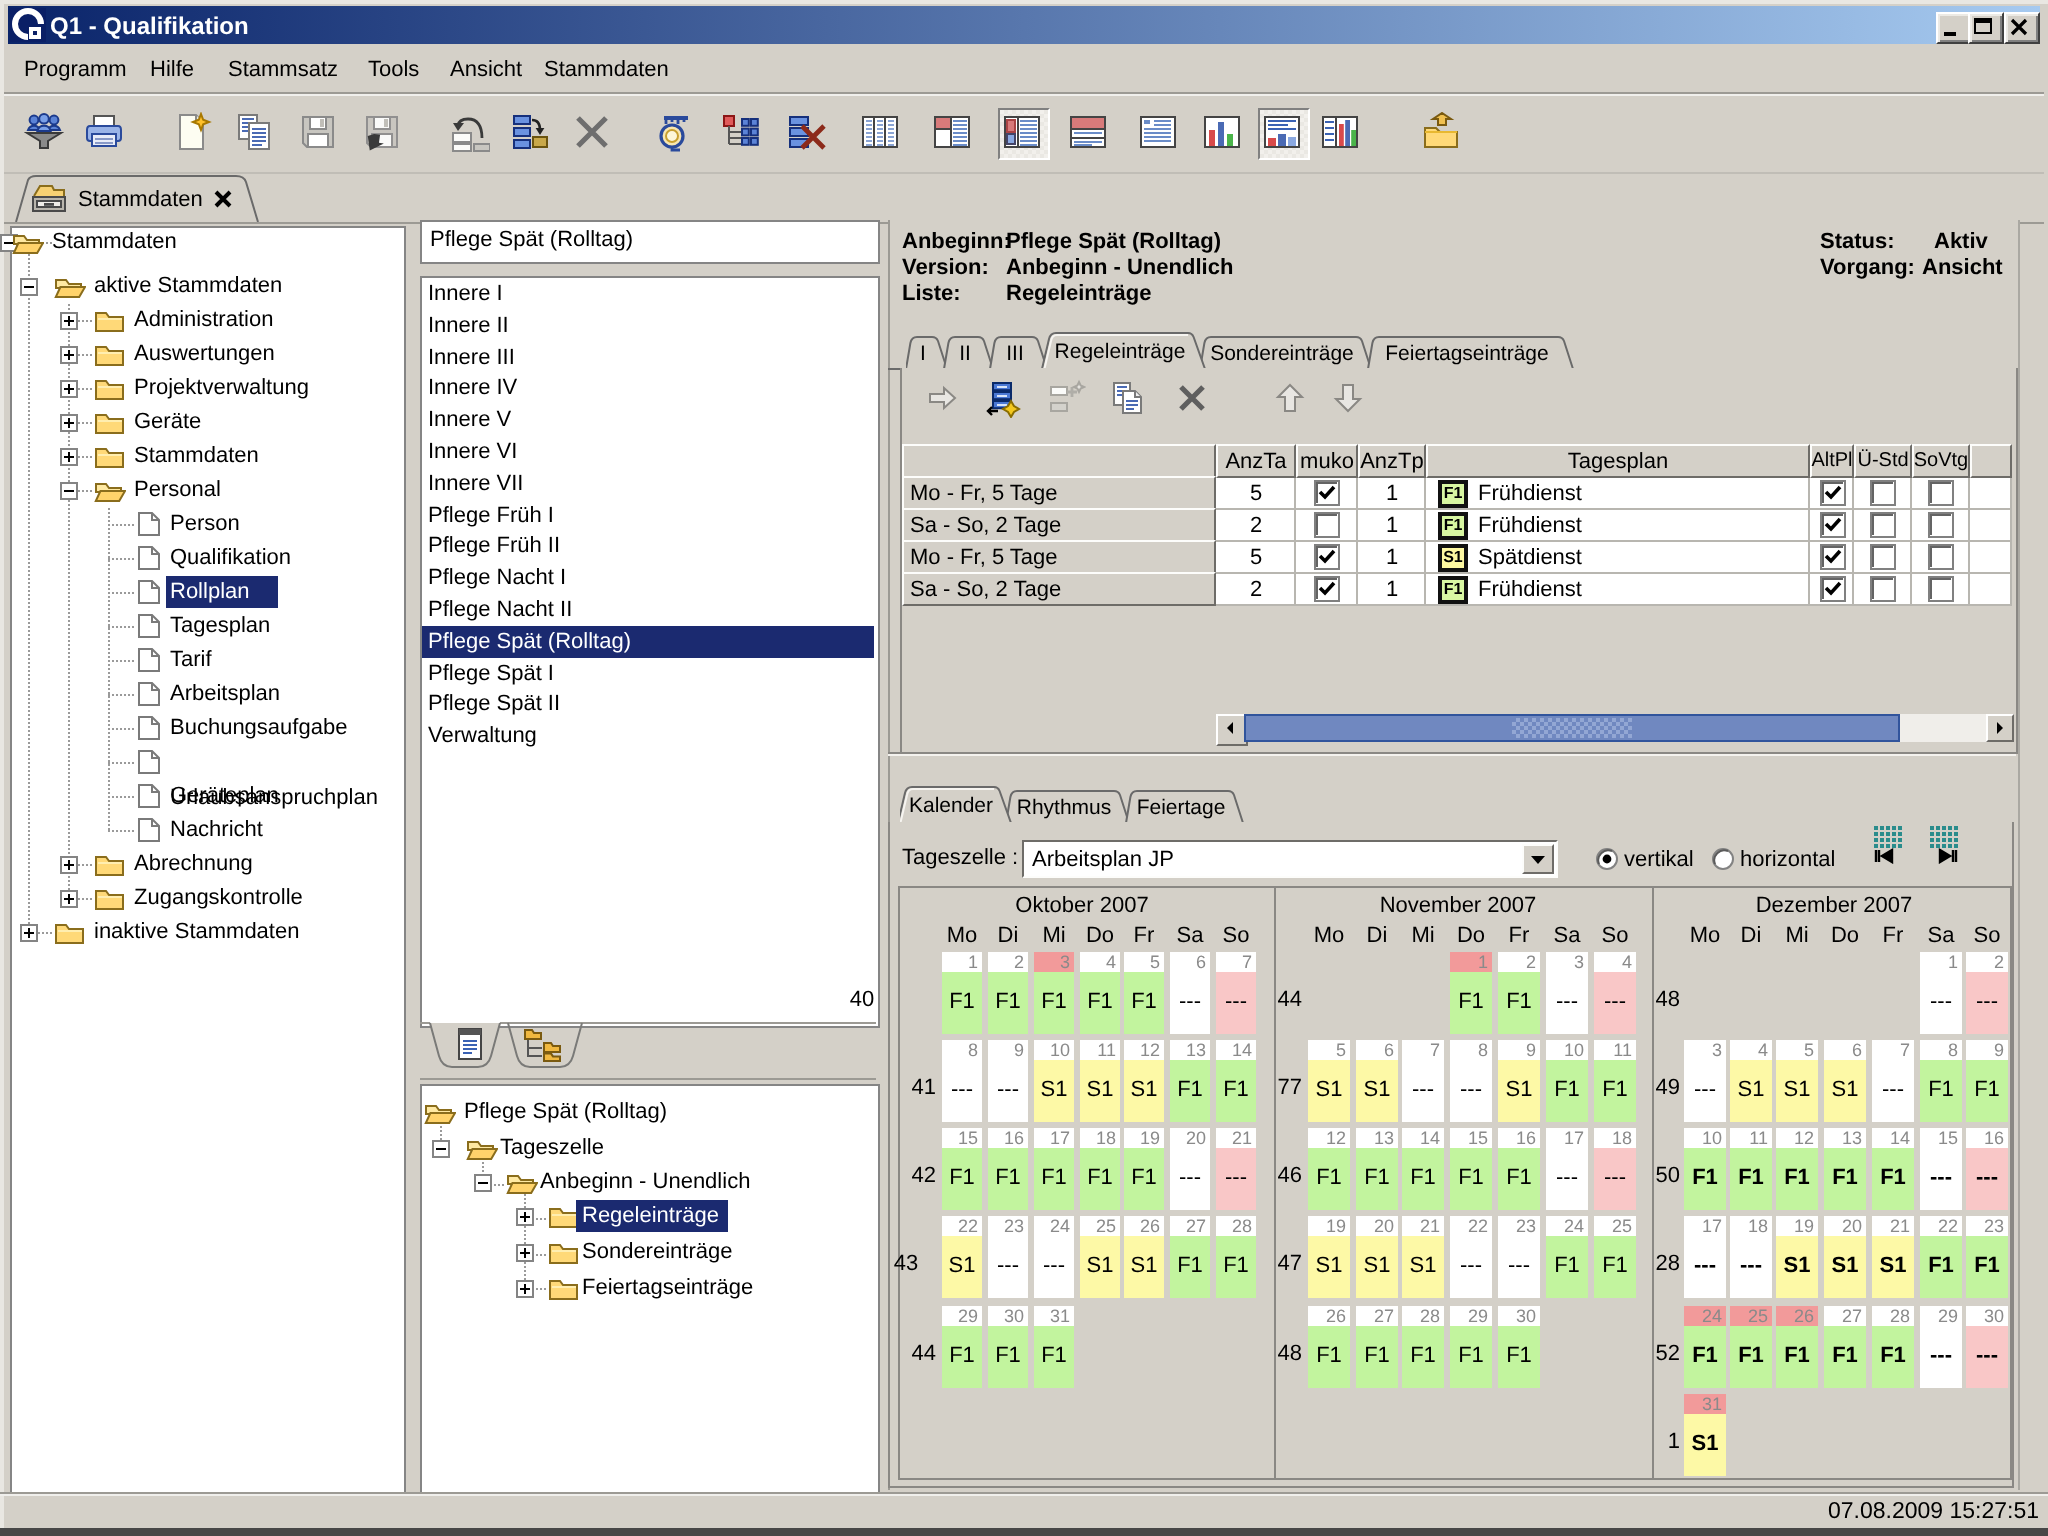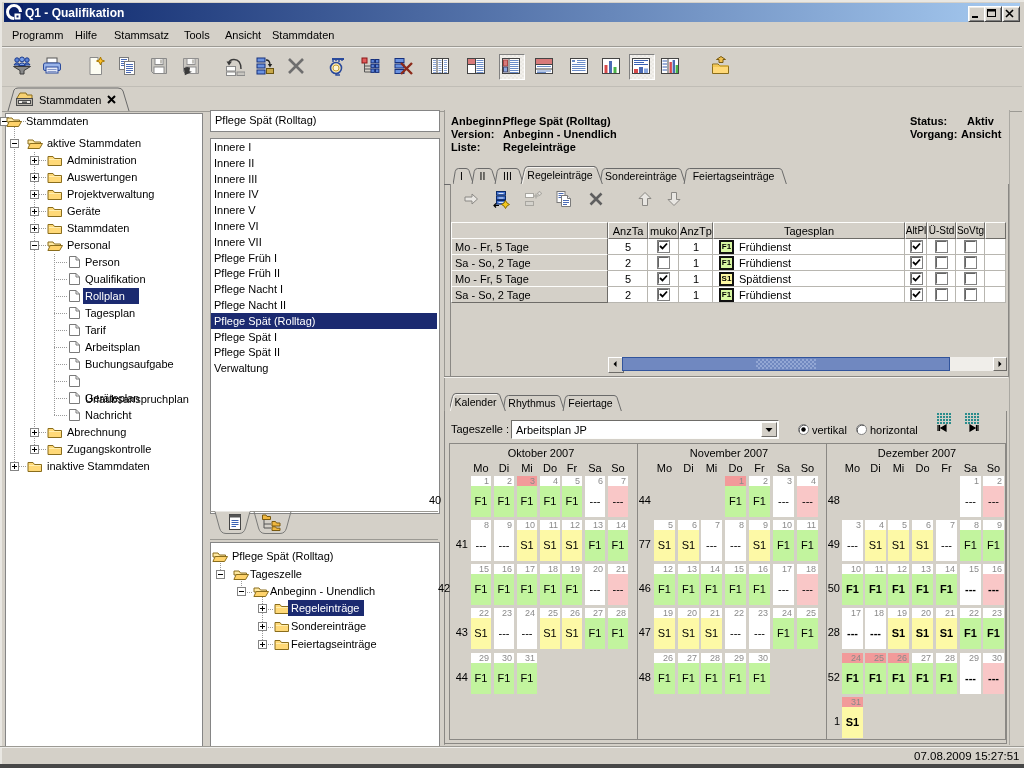--- a/index.html
+++ b/index.html
@@ -823,21 +823,21 @@
 <div class="abs" style="left:637px;top:443px;width:1px;height:297px;background:#8a8884"></div>
 <div class="abs" style="left:826px;top:443px;width:1px;height:297px;background:#8a8884"></div>
 <div class="txt" style="left:541px;top:447px;transform:translateX(-50%)">Oktober 2007</div>
 <div class="txt" style="left:471px;top:462px;width:20px;text-align:center">Mo</div>
 <div class="txt" style="left:494px;top:462px;width:20px;text-align:center">Di</div>
 <div class="txt" style="left:517px;top:462px;width:20px;text-align:center">Mi</div>
 <div class="txt" style="left:540px;top:462px;width:20px;text-align:center">Do</div>
 <div class="txt" style="left:562px;top:462px;width:20px;text-align:center">Fr</div>
 <div class="txt" style="left:585px;top:462px;width:20px;text-align:center">Sa</div>
 <div class="txt" style="left:608px;top:462px;width:20px;text-align:center">So</div>
-<div class="txt" style="left:429px;top:494px;width:30px;text-align:left">40</div>
+<div class="txt" style="left:416px;top:494px;width:30px;text-align:center">40</div>
 <div class="abs" style="left:471px;top:476px;width:20px;height:10px;background:#ffffff;font-size:9px;color:#8a8a8a;text-align:right;line-height:10px;padding-right:2px;box-sizing:border-box">1</div>
 <div class="abs" style="left:471px;top:486px;width:20px;height:31px;background:#c2f49e;text-align:center;line-height:31px;font-weight:normal">F1</div>
 <div class="abs" style="left:494px;top:476px;width:20px;height:10px;background:#ffffff;font-size:9px;color:#8a8a8a;text-align:right;line-height:10px;padding-right:2px;box-sizing:border-box">2</div>
 <div class="abs" style="left:494px;top:486px;width:20px;height:31px;background:#c2f49e;text-align:center;line-height:31px;font-weight:normal">F1</div>
 <div class="abs" style="left:517px;top:476px;width:20px;height:10px;background:#f29a9a;font-size:9px;color:#8a8a8a;text-align:right;line-height:10px;padding-right:2px;box-sizing:border-box">3</div>
 <div class="abs" style="left:517px;top:486px;width:20px;height:31px;background:#c2f49e;text-align:center;line-height:31px;font-weight:normal">F1</div>
 <div class="abs" style="left:540px;top:476px;width:20px;height:10px;background:#ffffff;font-size:9px;color:#8a8a8a;text-align:right;line-height:10px;padding-right:2px;box-sizing:border-box">4</div>
 <div class="abs" style="left:540px;top:486px;width:20px;height:31px;background:#c2f49e;text-align:center;line-height:31px;font-weight:normal">F1</div>
 <div class="abs" style="left:562px;top:476px;width:20px;height:10px;background:#ffffff;font-size:9px;color:#8a8a8a;text-align:right;line-height:10px;padding-right:2px;box-sizing:border-box">5</div>
 <div class="abs" style="left:562px;top:486px;width:20px;height:31px;background:#c2f49e;text-align:center;line-height:31px;font-weight:normal">F1</div>
@@ -853,36 +853,36 @@
 <div class="abs" style="left:517px;top:520px;width:20px;height:10px;background:#ffffff;font-size:9px;color:#8a8a8a;text-align:right;line-height:10px;padding-right:2px;box-sizing:border-box">10</div>
 <div class="abs" style="left:517px;top:530px;width:20px;height:31px;background:#fdf9a6;text-align:center;line-height:31px;font-weight:normal">S1</div>
 <div class="abs" style="left:540px;top:520px;width:20px;height:10px;background:#ffffff;font-size:9px;color:#8a8a8a;text-align:right;line-height:10px;padding-right:2px;box-sizing:border-box">11</div>
 <div class="abs" style="left:540px;top:530px;width:20px;height:31px;background:#fdf9a6;text-align:center;line-height:31px;font-weight:normal">S1</div>
 <div class="abs" style="left:562px;top:520px;width:20px;height:10px;background:#ffffff;font-size:9px;color:#8a8a8a;text-align:right;line-height:10px;padding-right:2px;box-sizing:border-box">12</div>
 <div class="abs" style="left:562px;top:530px;width:20px;height:31px;background:#fdf9a6;text-align:center;line-height:31px;font-weight:normal">S1</div>
 <div class="abs" style="left:585px;top:520px;width:20px;height:10px;background:#ffffff;font-size:9px;color:#8a8a8a;text-align:right;line-height:10px;padding-right:2px;box-sizing:border-box">13</div>
 <div class="abs" style="left:585px;top:530px;width:20px;height:31px;background:#c2f49e;text-align:center;line-height:31px;font-weight:normal">F1</div>
 <div class="abs" style="left:608px;top:520px;width:20px;height:10px;background:#ffffff;font-size:9px;color:#8a8a8a;text-align:right;line-height:10px;padding-right:2px;box-sizing:border-box">14</div>
 <div class="abs" style="left:608px;top:530px;width:20px;height:31px;background:#c2f49e;text-align:center;line-height:31px;font-weight:normal">F1</div>
-<div class="txt" style="left:438px;top:582px;width:30px;text-align:left">42</div>
+<div class="txt" style="left:438px;top:582px;width:30px;text-align:right">42</div>
 <div class="abs" style="left:471px;top:564px;width:20px;height:10px;background:#ffffff;font-size:9px;color:#8a8a8a;text-align:right;line-height:10px;padding-right:2px;box-sizing:border-box">15</div>
 <div class="abs" style="left:471px;top:574px;width:20px;height:31px;background:#c2f49e;text-align:center;line-height:31px;font-weight:normal">F1</div>
 <div class="abs" style="left:494px;top:564px;width:20px;height:10px;background:#ffffff;font-size:9px;color:#8a8a8a;text-align:right;line-height:10px;padding-right:2px;box-sizing:border-box">16</div>
 <div class="abs" style="left:494px;top:574px;width:20px;height:31px;background:#c2f49e;text-align:center;line-height:31px;font-weight:normal">F1</div>
 <div class="abs" style="left:517px;top:564px;width:20px;height:10px;background:#ffffff;font-size:9px;color:#8a8a8a;text-align:right;line-height:10px;padding-right:2px;box-sizing:border-box">17</div>
 <div class="abs" style="left:517px;top:574px;width:20px;height:31px;background:#c2f49e;text-align:center;line-height:31px;font-weight:normal">F1</div>
 <div class="abs" style="left:540px;top:564px;width:20px;height:10px;background:#ffffff;font-size:9px;color:#8a8a8a;text-align:right;line-height:10px;padding-right:2px;box-sizing:border-box">18</div>
 <div class="abs" style="left:540px;top:574px;width:20px;height:31px;background:#c2f49e;text-align:center;line-height:31px;font-weight:normal">F1</div>
 <div class="abs" style="left:562px;top:564px;width:20px;height:10px;background:#ffffff;font-size:9px;color:#8a8a8a;text-align:right;line-height:10px;padding-right:2px;box-sizing:border-box">19</div>
 <div class="abs" style="left:562px;top:574px;width:20px;height:31px;background:#c2f49e;text-align:center;line-height:31px;font-weight:normal">F1</div>
 <div class="abs" style="left:585px;top:564px;width:20px;height:10px;background:#ffffff;font-size:9px;color:#8a8a8a;text-align:right;line-height:10px;padding-right:2px;box-sizing:border-box">20</div>
 <div class="abs" style="left:585px;top:574px;width:20px;height:31px;background:#ffffff;text-align:center;line-height:31px;font-weight:normal">---</div>
 <div class="abs" style="left:608px;top:564px;width:20px;height:10px;background:#ffffff;font-size:9px;color:#8a8a8a;text-align:right;line-height:10px;padding-right:2px;box-sizing:border-box">21</div>
 <div class="abs" style="left:608px;top:574px;width:20px;height:31px;background:#f9c7c7;text-align:center;line-height:31px;font-weight:normal">---</div>
-<div class="txt" style="left:438px;top:626px;width:30px;text-align:right">43</div>
+<div class="txt" style="left:438px;top:626px;width:30px;text-align:center">43</div>
 <div class="abs" style="left:471px;top:608px;width:20px;height:10px;background:#ffffff;font-size:9px;color:#8a8a8a;text-align:right;line-height:10px;padding-right:2px;box-sizing:border-box">22</div>
 <div class="abs" style="left:471px;top:618px;width:20px;height:31px;background:#fdf9a6;text-align:center;line-height:31px;font-weight:normal">S1</div>
 <div class="abs" style="left:494px;top:608px;width:20px;height:10px;background:#ffffff;font-size:9px;color:#8a8a8a;text-align:right;line-height:10px;padding-right:2px;box-sizing:border-box">23</div>
 <div class="abs" style="left:494px;top:618px;width:20px;height:31px;background:#ffffff;text-align:center;line-height:31px;font-weight:normal">---</div>
 <div class="abs" style="left:517px;top:608px;width:20px;height:10px;background:#ffffff;font-size:9px;color:#8a8a8a;text-align:right;line-height:10px;padding-right:2px;box-sizing:border-box">24</div>
 <div class="abs" style="left:517px;top:618px;width:20px;height:31px;background:#ffffff;text-align:center;line-height:31px;font-weight:normal">---</div>
 <div class="abs" style="left:540px;top:608px;width:20px;height:10px;background:#ffffff;font-size:9px;color:#8a8a8a;text-align:right;line-height:10px;padding-right:2px;box-sizing:border-box">25</div>
 <div class="abs" style="left:540px;top:618px;width:20px;height:31px;background:#fdf9a6;text-align:center;line-height:31px;font-weight:normal">S1</div>
 <div class="abs" style="left:562px;top:608px;width:20px;height:10px;background:#ffffff;font-size:9px;color:#8a8a8a;text-align:right;line-height:10px;padding-right:2px;box-sizing:border-box">26</div>
 <div class="abs" style="left:562px;top:618px;width:20px;height:31px;background:#fdf9a6;text-align:center;line-height:31px;font-weight:normal">S1</div>

